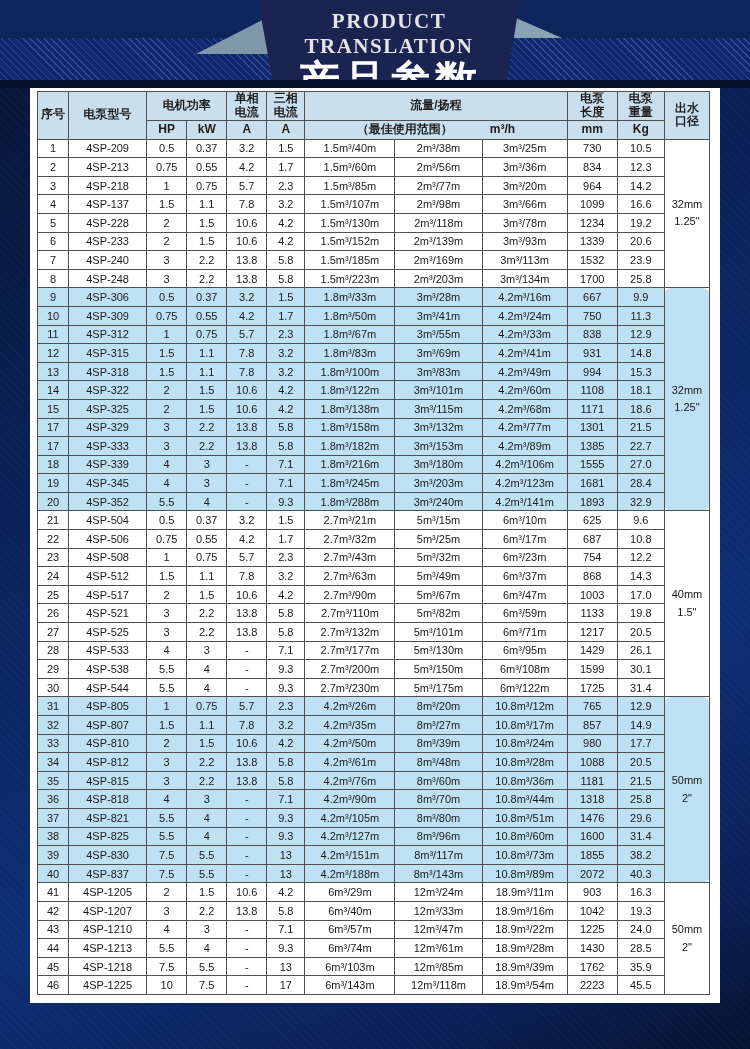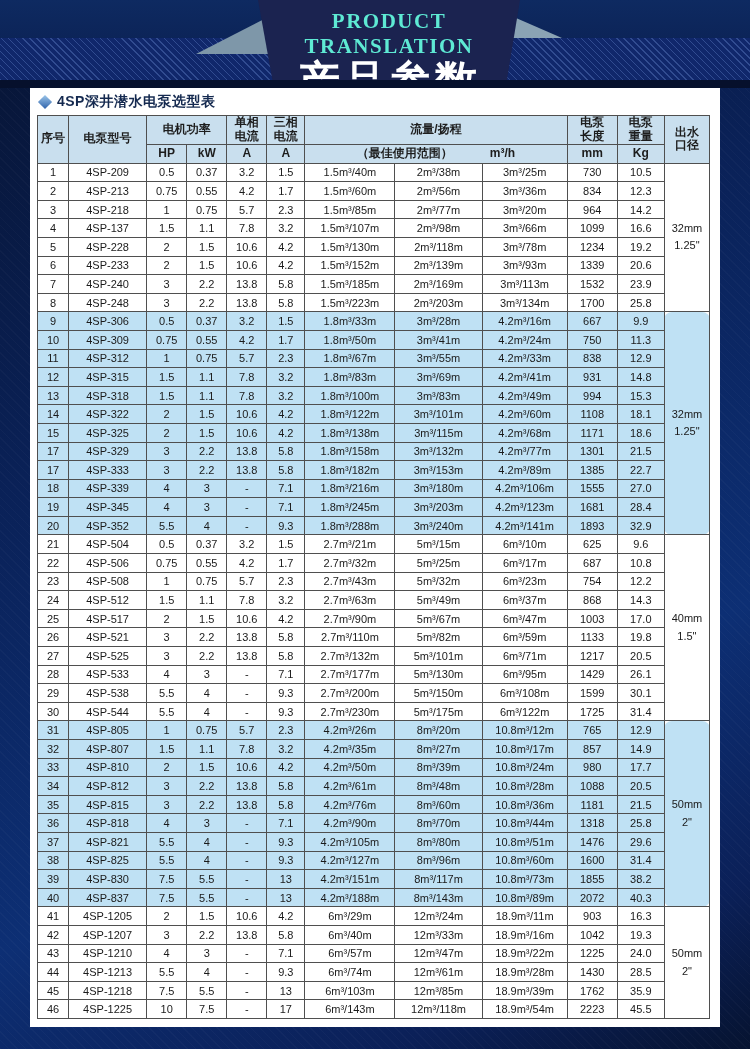--- a/index.html
+++ b/index.html
@@ -19,21 +19,21 @@
     background-color:#10276b;
     background-image:repeating-linear-gradient(45deg,rgba(125,160,230,0.30) 0 1px,transparent 1px 5px);}
   .bottom-strip{position:absolute;left:0;right:0;top:80px;height:8px;background:#06102c;}
   .tri-left{position:absolute;left:196px;top:16px;width:74px;height:38px;background:#7e97a9;
     clip-path:polygon(100% 0,100% 100%,0 100%);}
   .tri-right{position:absolute;left:500px;top:11px;width:62px;height:27px;background:#8aa3b4;
     clip-path:polygon(0 0,100% 100%,0 100%);}
   .plate{position:absolute;left:258px;top:0;width:262px;height:80px;background:#1b2350;
     clip-path:polygon(0 0,100% 0,95% 100%,5.5% 100%);text-align:center;z-index:3;}
   .plate .en{margin-top:9px;font-family:"Liberation Serif","DejaVu Serif",serif;
-    font-size:21px;color:#5eead4;letter-spacing:1.5px;word-spacing:8px;font-weight:600;text-align:center;}
+    font-size:21px;color:#e5e5e5;letter-spacing:1.5px;word-spacing:8px;font-weight:600;text-align:center;}
   .plate .cn{font-size:43px;font-weight:900;color:#ffffff;letter-spacing:3px;line-height:1;margin-top:1px;}
   
   .panel{position:absolute;left:30px;top:88px;width:690px;background:#ffffff;
     box-sizing:border-box;padding:3px 7px 8px 7px;z-index:2;}
   .section-title{display:flex;align-items:center;gap:7px;height:20px;margin:1px 0 3px 3px;}
   .diamond{width:10px;height:10px;transform:rotate(45deg);flex:0 0 auto;
     background:linear-gradient(135deg,#9cc6ea,#2f62aa);}
   .section-title span.txt{font-size:14px;font-weight:700;color:#14294f;letter-spacing:0.5px;}
   
   table.spec{width:673px;border-collapse:collapse;table-layout:fixed;}
@@ -56,24 +56,20 @@
   <div class="bottom-strip"></div>
   <div class="tri-left"></div>
   <div class="tri-right"></div>
   <div class="plate">
     <div class="en">PRODUCT TRANSLATION</div>
     <div class="cn">产品参数</div>
   </div>
 </div>
 
 <div class="panel">
-  <div class="section-title">
-    <span class="diamond"></span>
-    <span class="txt">4SP深井潜水电泵选型表</span>
-  </div>
 
   <table class="spec">
     <colgroup>
       <col style="width:31px">
         <col style="width:78px">
         <col style="width:40px">
         <col style="width:40px">
       <col style="width:40px">
         <col style="width:38px">
         <col style="width:90px">

